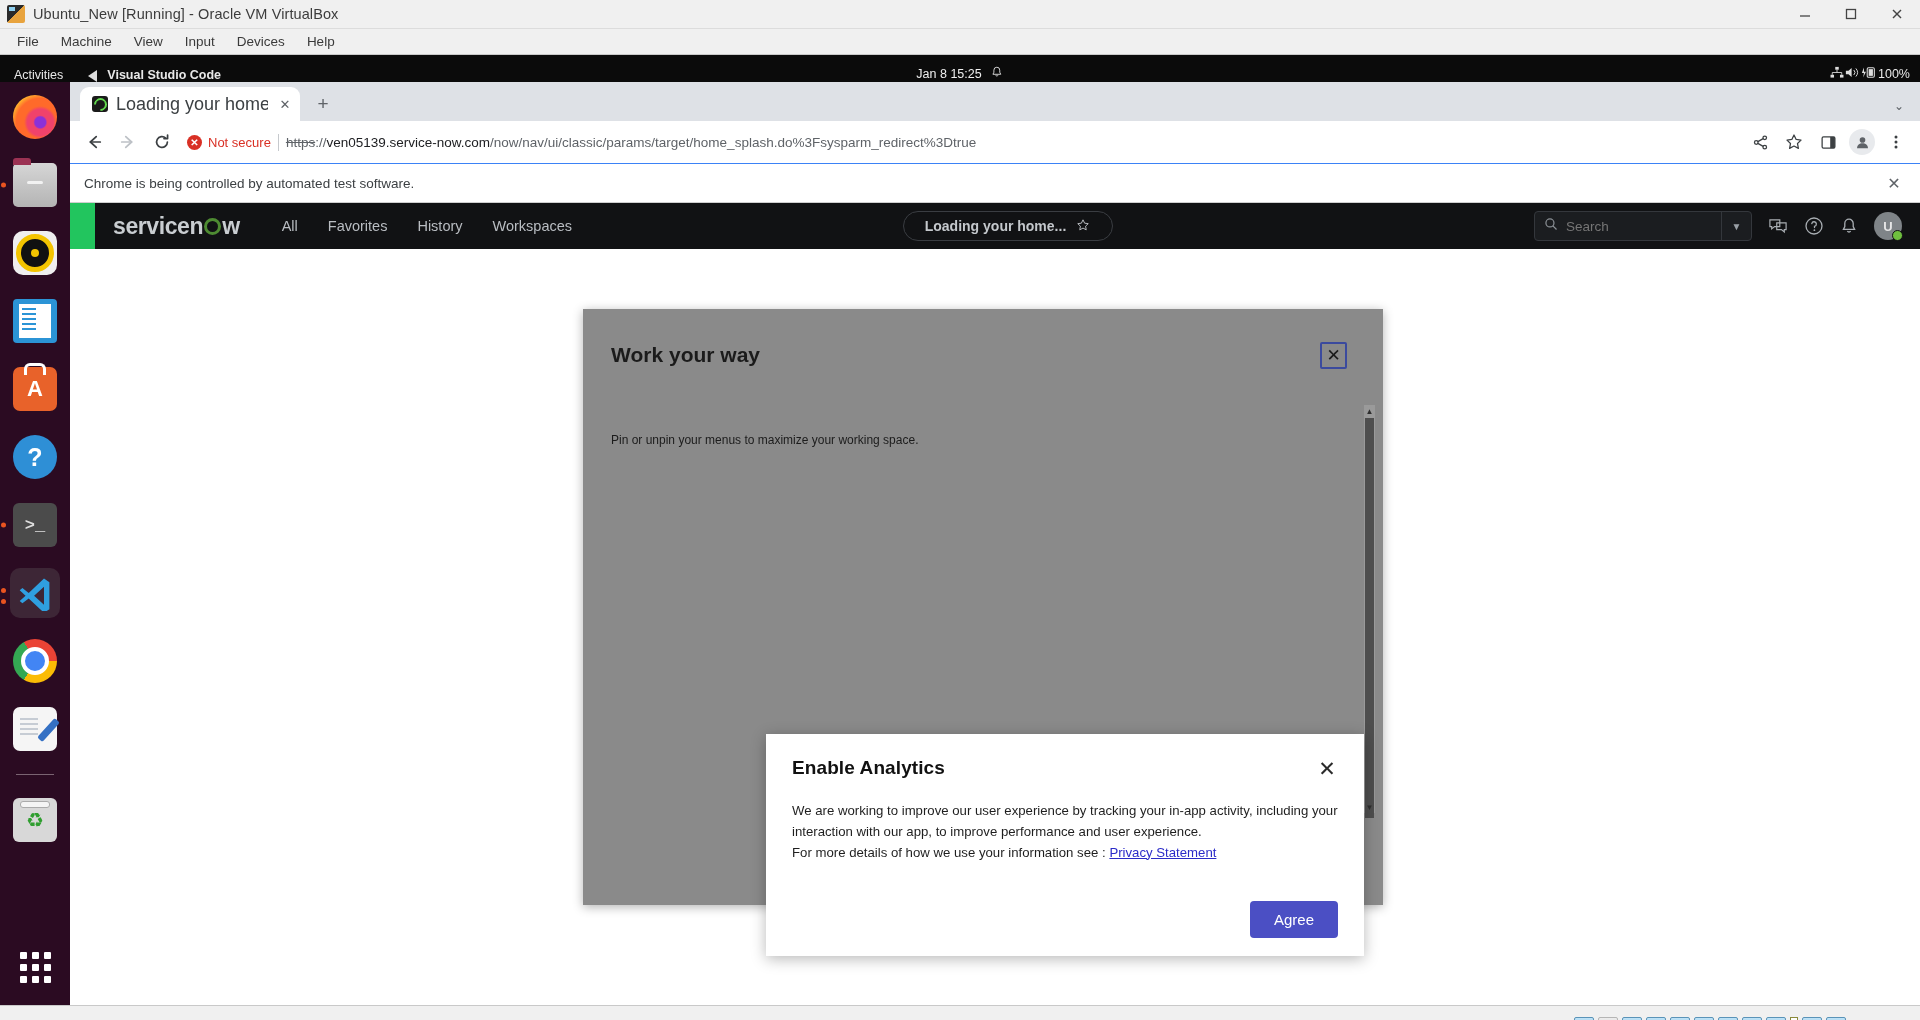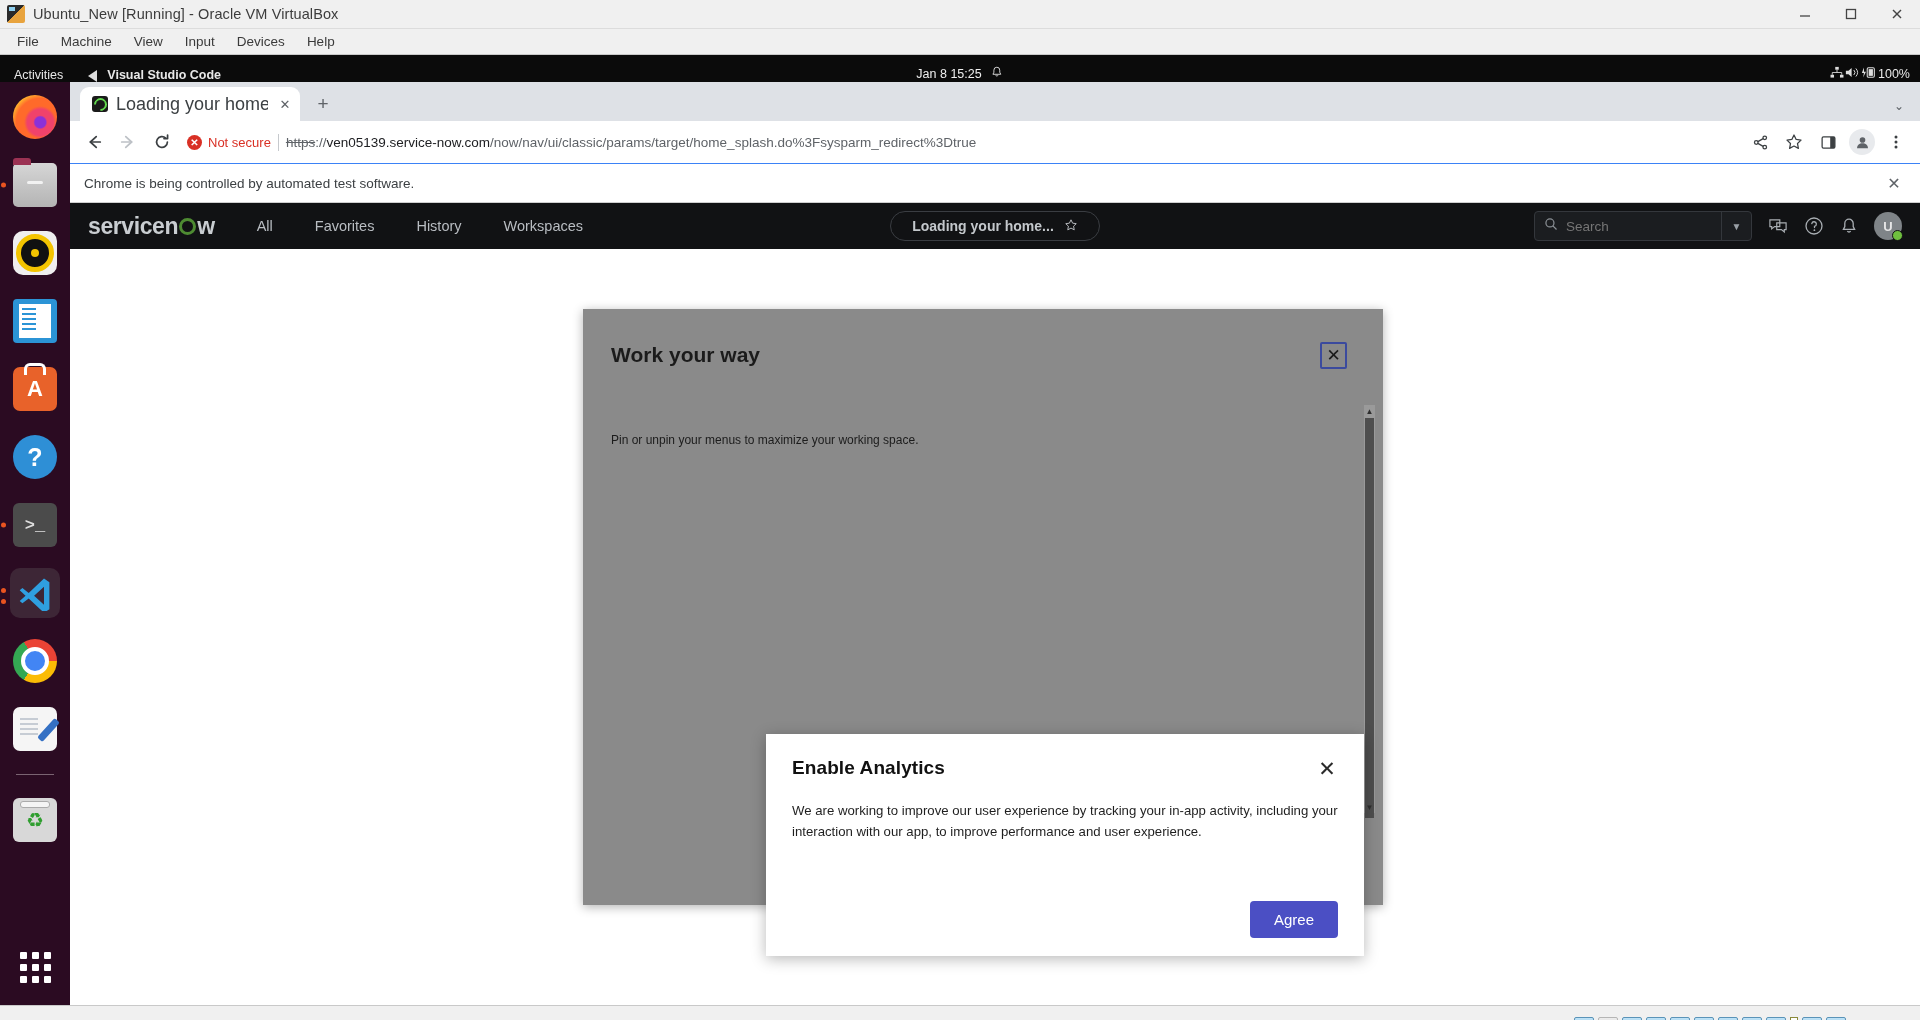--- a/index.html
+++ b/index.html
@@ -306,36 +306,36 @@
     display: flex; align-items: center;
     padding: 0 14px; font-size: 13.5px; color: #3c4043;
   }
   #infobar-close {
     margin-left: auto; color:#5f6368; font-size:16px;
     width:24px;height:24px;display:flex;align-items:center;justify-content:center;
   }
 
   
   #sn-page {
-    flex: 1; position: relative; background: #f97316; overflow: hidden;
+    flex: 1; position: relative; background: #22c55e; overflow: hidden; padding-left: 25px;
   }
   #sn-header {
     height: 46px; background: #111214;
     display: flex; align-items: center; position: relative;
     padding-left: 18px;
   }
   #sn-logo {
     font-size: 23px; font-weight: 700; color: #c9cdd1;
     letter-spacing: -.4px; display:flex; align-items:baseline;
   }
   #sn-logo .o {
     display:inline-block; width:17px; height:17px; border-radius:50%;
     border:3.5px solid #4e8b32; margin:0 1px; position:relative; top:1px;
   }
-  #sn-nav { display:flex; gap: 42px; margin-left: 42px; }
+  #sn-nav { display:flex; gap: 30px; margin-left: 42px; }
   .sn-nav-item { color:#b9bdc2; font-size:14.5px; }
   #sn-title-pill {
     position:absolute; left:50%; transform:translateX(-50%);
     height: 30px; min-width: 210px; border-radius: 16px;
     border: 1px solid #3a3d42; color:#c4c8cc; font-size:14px; font-weight:600;
     display:flex; align-items:center; justify-content:center; gap:10px;
   }
   #sn-header-right {
     margin-left: auto; display:flex; align-items:center; gap:16px;
     padding-right: 18px;
@@ -747,20 +747,21 @@
           </div>
         </div>
 
         <div id="ea-modal">
           <div id="ea-head">
             <div id="ea-title">Enable Analytics</div>
             <div id="ea-close">✕</div>
           </div>
           <div id="ea-body">
             <div>We are working to improve our user experience by tracking your in-app activity, including your interaction with our app, to improve performance and user experience.</div>
+            <div><span>For more details of how we use your information see : </span><a id="ea-link" href="#">Privacy Statement</a></div>
           </div>
           <div id="ea-foot">
             <button id="ea-agree">Agree</button>
           </div>
         </div>
 
       </div>
     </div>
   </div>
 </div>

